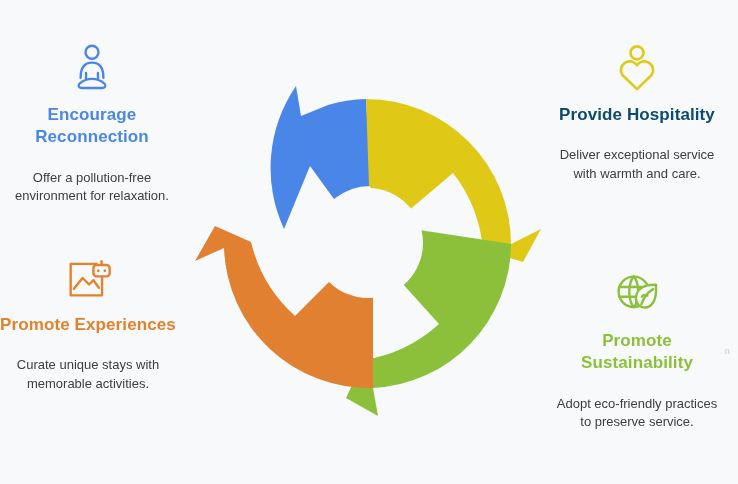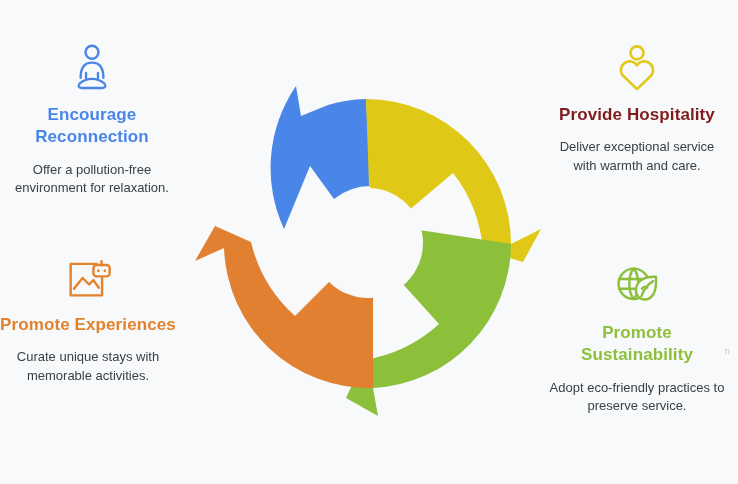--- a/index.html
+++ b/index.html
@@ -26,21 +26,21 @@
     position: absolute;
     width: 196px;
     text-align: center;
     display: flex;
     flex-direction: column;
     align-items: center;
   }
   .quad-tl { left: -6px;  top: 42px; }
   .quad-tr { left: 539px; top: 42px; }
   .quad-bl { left: -10px; top: 252px; }
-  .quad-br { left: 539px; top: 260px; }
+  .quad-br { left: 539px; top: 268px; }
 
   .q-icon {
     width: 54px;
     height: 52px;
     display: block;
     margin-bottom: 10px;
   }
   .q-icon svg { display: block; width: 100%; height: 100%; }
 
   .q-title {
@@ -48,28 +48,28 @@
     font-weight: bold;
     line-height: 1.32;
     letter-spacing: 0.1px;
     margin: 0 0 12px 0;
     padding: 0 6px;
   }
   .q-desc {
     font-size: 13px;
     line-height: 1.42;
     color: #3c4043;
-    margin: 0;
+    margin: 8px;
     padding: 0 8px;
     font-weight: normal;
   }
 
   
   .t-blue   .q-title { color: #4a86e8; }
-  .t-yellow .q-title { color: #7f1d1d; }
+  .t-yellow .q-title { color: #0c4a6e; }
   .t-orange .q-title { color: #e2822c; }
   .t-green  .q-title { color: #8cc03a; }
 
   
   #cycle {
     position: absolute;
     left: 183px;
     top: 58px;
     width: 370px;
     height: 370px;

